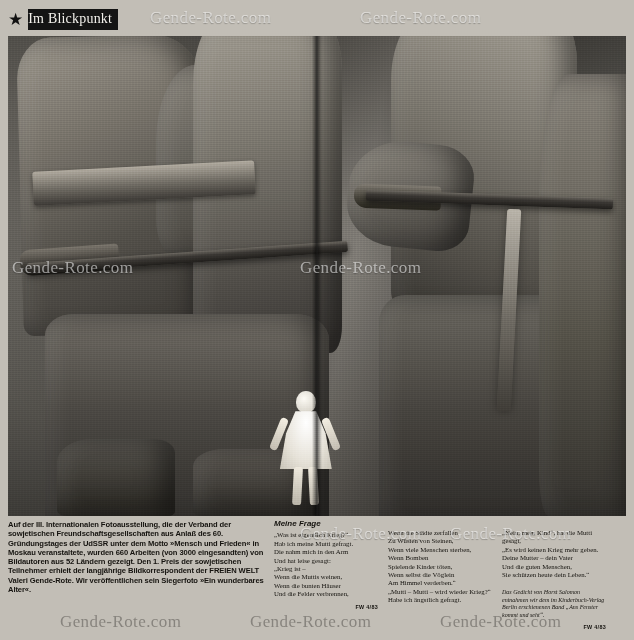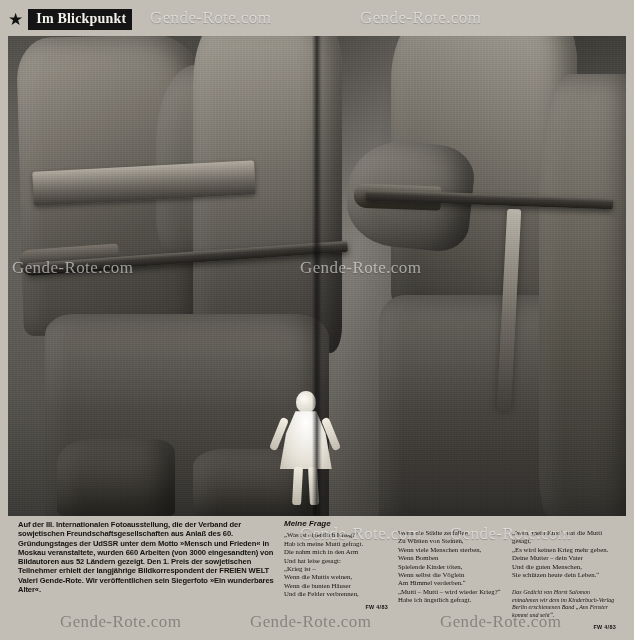--- a/index.html
+++ b/index.html
@@ -35,24 +35,24 @@
   }
   .masthead .star {
     color: #111;
     font-size: 17px;
     line-height: 17px;
     margin-right: 1px;
   }
   .masthead .title {
     background: #141414;
     color: #f2f0eb;
-    font-weight: bold;
+    font-weight: normal;
     font-size: 14px;
     letter-spacing: 0.2px;
-    padding: 2px 6px 3px 8px;
+    padding: 2px 6px 3px 0;
     font-family: "Liberation Serif", serif;
   }
 
   
   .photo-wrap {
     position: absolute;
     left: 8px;
     top: 36px;
     width: 618px;
     height: 480px;
@@ -246,21 +246,20 @@
   .textzone {
     position: absolute;
     left: 8px;
     top: 520px;
     width: 618px;
     height: 112px;
     z-index: 6;
     display: flex;
     gap: 10px;
     color: #15130f;
-    justify-content: center;
   }
   .col {
     font-family: "Liberation Serif", serif;
   }
   .col-intro {
     width: 256px;
     font-size: 7.6px;
     line-height: 9.3px;
     font-weight: bold;
     font-family: "Liberation Sans", sans-serif;

